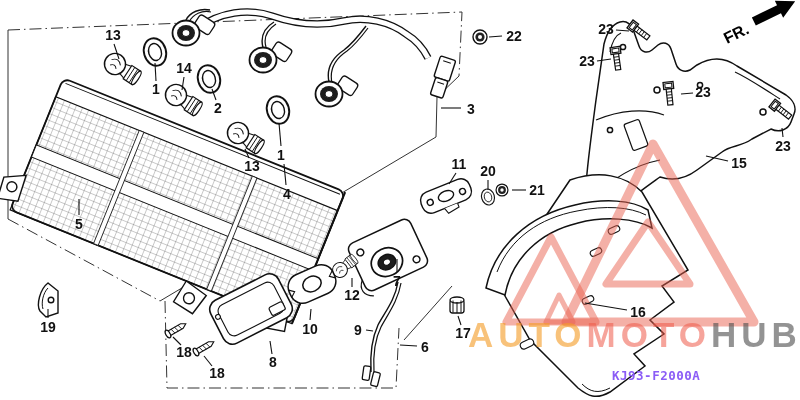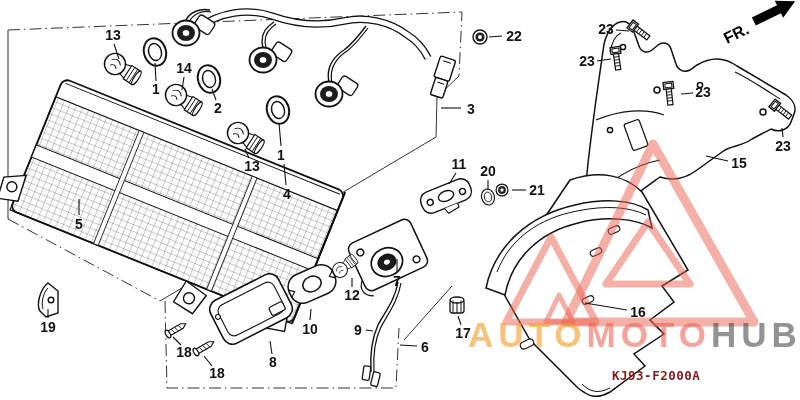--- a/index.html
+++ b/index.html
@@ -6,21 +6,21 @@
   #stage{position:relative;width:800px;height:400px;background:#ffffff;overflow:hidden;
          font-family:"Liberation Sans",sans-serif;}
   #art,#callouts{position:absolute;left:0;top:0;}
   #callouts{pointer-events:none;}
   .leader{stroke:#111;stroke-width:1.1;fill:none;}
   .pnum{font:bold 14px "Liberation Sans",sans-serif;fill:#111;text-anchor:middle;}
   #watermark-text{position:absolute;left:468px;top:317px;white-space:nowrap;
       font:bold 35px "Liberation Sans",sans-serif;letter-spacing:5px;line-height:1;
       transform:scaleY(.98);}
   #part-code{position:absolute;left:612px;top:368px;
-      font:bold 12.5px "DejaVu Sans Mono",monospace;letter-spacing:.5px;color:#7f1d1d;}
+      font:bold 12.5px "DejaVu Sans Mono",monospace;letter-spacing:.5px;color:#8b5cf6;}
   svg text{user-select:none;}
 </style>
 </head>
 <body>
 
 <div id="stage">
 
 <svg id="art" width="800" height="400" viewBox="0 0 800 400">
   <defs>
     <pattern id="grid" width="6.5" height="6.5" patternUnits="userSpaceOnUse">

